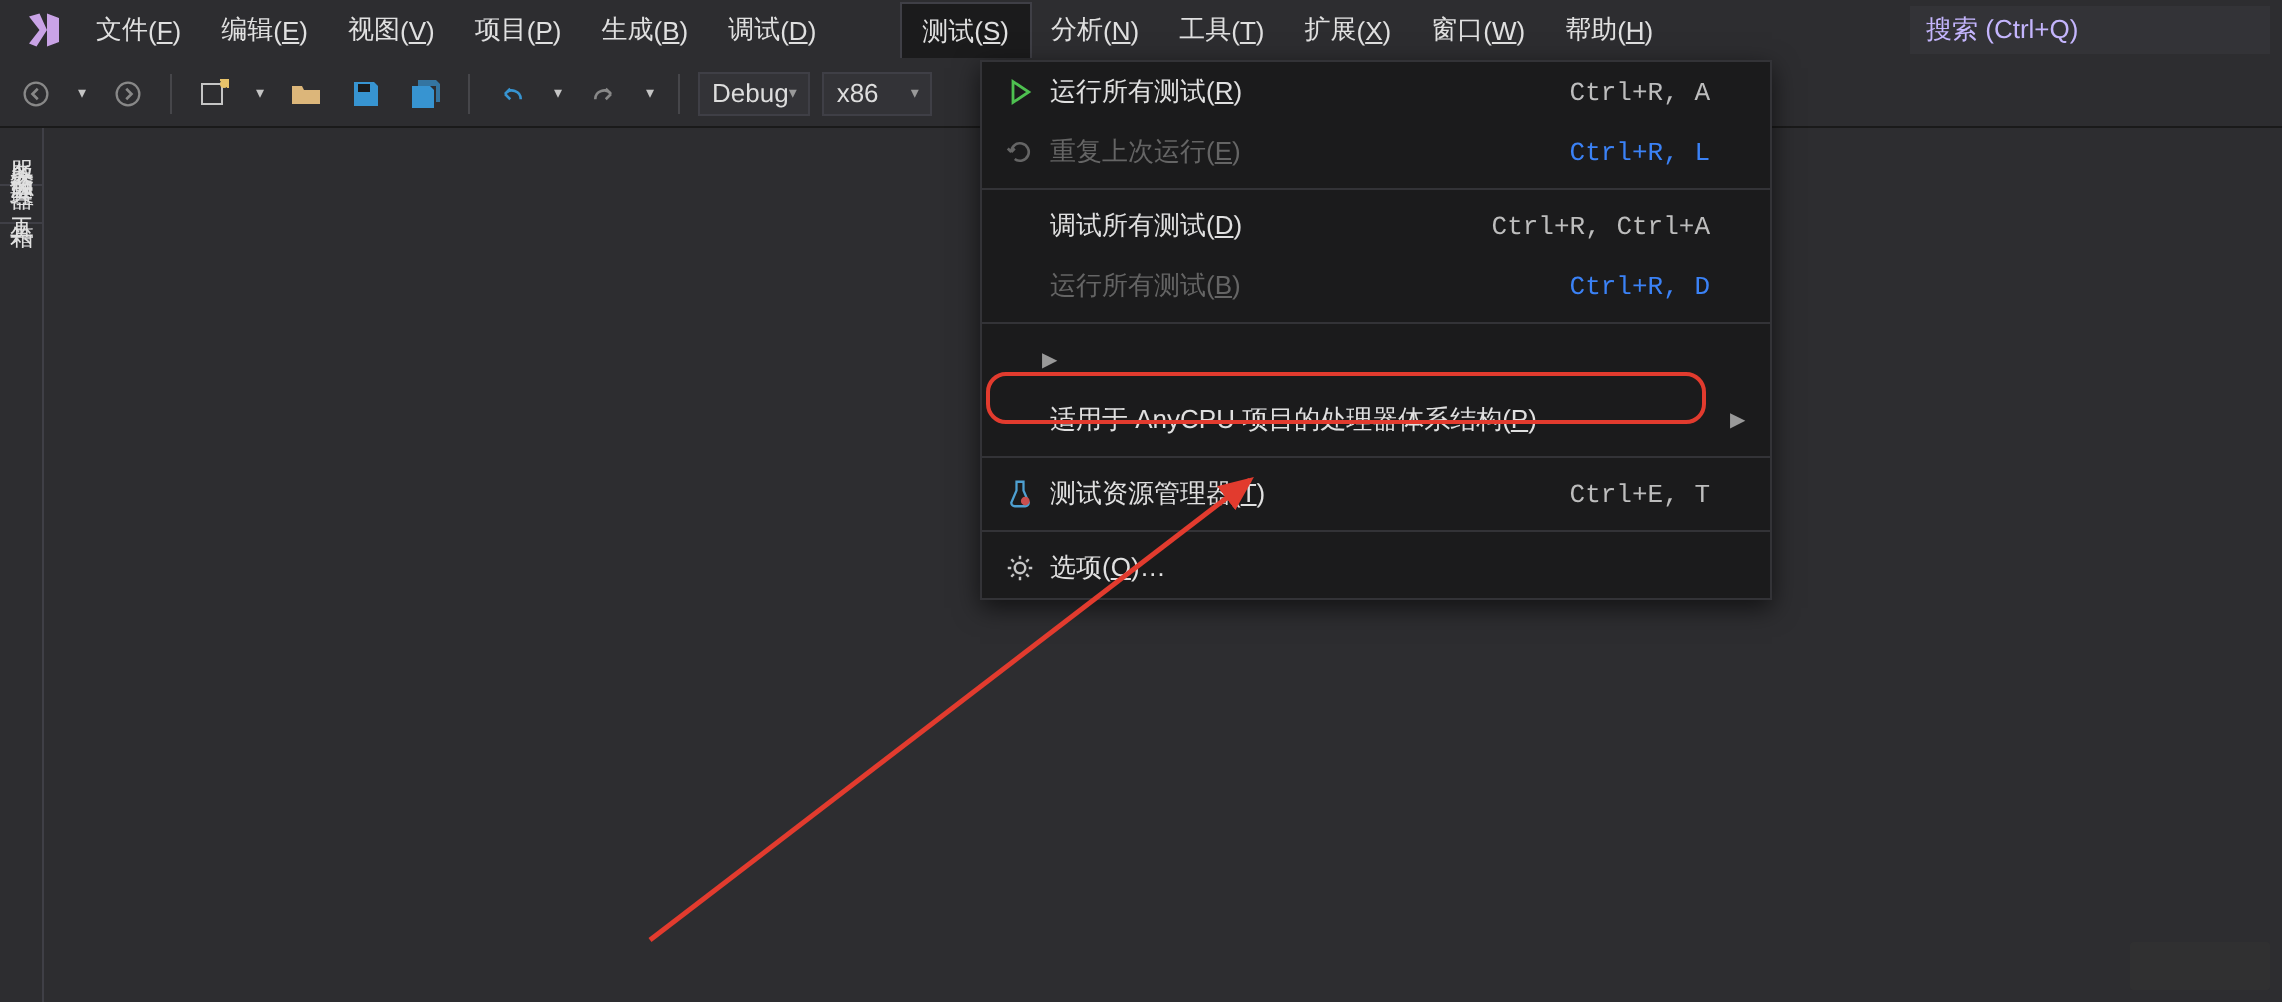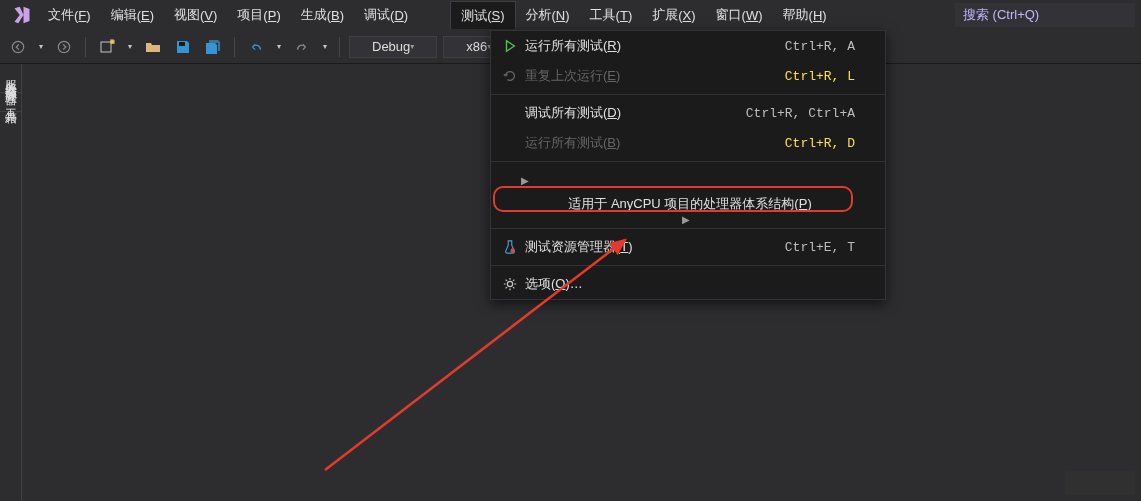--- a/index.html
+++ b/index.html
@@ -6,33 +6,33 @@
 body { width: 1141px; height: 501px; background: #2d2d30; color: #f1f1f1; overflow: hidden; position: relative; font-size: 13px; }
 .menubar { height: 30px; background: #2d2d30; display: flex; align-items: center; padding: 0 6px; }
 .logo { width: 32px; display: flex; align-items: center; justify-content: center; }
 .menu-item { padding: 0 10px; height: 28px; display: flex; align-items: center; cursor: default; color: #e0e0e0; white-space: nowrap; }
 .menu-item.active { background: #1b1b1c; border: 1px solid #3f3f46; border-bottom: none; margin-left: 32px; }
 .searchbox { margin-left: auto; background: #333337; height: 24px; padding: 0 8px; display: flex; align-items: center; color: #c4b5fd; width: 180px; }
 .toolbar { height: 34px; background: #2d2d30; display: flex; align-items: center; padding: 0 6px; gap: 6px; border-bottom: 1px solid #1a1a1a; }
 .tb-btn { width: 24px; height: 24px; display: flex; align-items: center; justify-content: center; color: #c5c5c5; }
 .tb-sep { width: 1px; height: 20px; background: #46464a; margin: 0 3px; }
 .tb-drop { width: 10px; display:flex;align-items:center;justify-content:center;color:#c5c5c5;font-size:8px;}
-.combo { background: #333337; border: 1px solid #3f3f46; height: 22px; padding: 0 22px; display: flex; align-items: center; min-width: 55px; color:#ddd; }
+.combo { background: #333337; border: 1px solid #3f3f46; height: 22px; padding: 0 6px; display: flex; align-items: center; min-width: 55px; color:#ddd; }
 .combo .carat { margin-left:auto; font-size:8px; color:#999;}
 .main { display: flex; height: calc(100% - 64px); }
 .side-tabs { width: 22px; background: #2d2d30; border-right: 1px solid #3f3f46; display:flex;flex-direction:column;}
 .side-tab { writing-mode: vertical-rl; text-orientation: upright; padding: 6px 2px; font-size: 12px; color:#e0e0e0; letter-spacing:2px; border-bottom:1px solid #3f3f46;}
 .content { flex: 1; background: #2d2d30; position: relative; }
 .dropdown { position: absolute; left: 490px; top: 30px; width: 396px; background: #1b1b1c; border: 1px solid #333337; box-shadow: 0 4px 12px rgba(0,0,0,.6); z-index: 10; }
 .dd-item { display: flex; align-items: center; height: 30px; padding: 0 8px; color: #e0e0e0; }
 .dd-item.disabled { color: #656565; }
 .dd-icon { width: 22px; display:flex;align-items:center;justify-content:center; }
 .dd-label { flex: 1; padding-left: 4px; }
 .dd-shortcut { color: #bdbdbd; padding-right: 10px; white-space:nowrap;font-family:Liberation Mono, monospace;}
-.dd-item.disabled .dd-shortcut { color:#fde047;text-align:right;}
+.dd-item.disabled .dd-shortcut { color:#3b82f6;text-align:right;}
 .dd-sub { width: 12px; color:#999; font-size:10px;}
 .dd-sep { height: 1px; background: #333337; margin: 3px 0; }
 .hl-box { position:absolute; border:2px solid #e23b2e; border-radius:10px; pointer-events:none; z-index:20;}
 .arrow { position:absolute; z-index:15; pointer-events:none;}
 .u { text-decoration: underline; }
 .watermark { position:absolute; right:6px; bottom:6px; width:70px; height:24px; background:#3a3a32; opacity:.25; border-radius:2px;}
 </style>
 </head>
 <body>
 
@@ -163,21 +163,21 @@
     <span class="dd-icon"></span>
     <span class="dd-label"><span>运行所有测试</span>(<span class="u">B</span>)</span>
     <span class="dd-shortcut">Ctrl+R, D</span>
     <span class="dd-sub"></span>
   </div>
   <div class="dd-sep"></div>
   <div class="dd-item">
     <span class="dd-icon"></span>
     <span class="dd-sub">▶</span>
   </div>
-  <div class="dd-item" style="position:relative;flex-direction:column;">
+  <div class="dd-item" style="position:relative;">
     <span class="dd-icon"></span>
     <span class="dd-label"><span>适用于 AnyCPU 项目的处理器体系结构</span>(<span class="u">P</span>)</span>
     <span class="dd-sub">▶</span>
   </div>
   <div class="dd-sep"></div>
   <div class="dd-item">
     <span class="dd-icon">
         <svg width="14" height="14" viewBox="0 0 16 16">
           <path d="M6 1h4v5l3 7a2 2 0 0 1-2 2H5a2 2 0 0 1-2-2l3-7z" fill="none" stroke="#4ea0d1" stroke-width="1.3"></path>
           <circle cx="11" cy="12" r="2.5" fill="#c94f4f"></circle>

